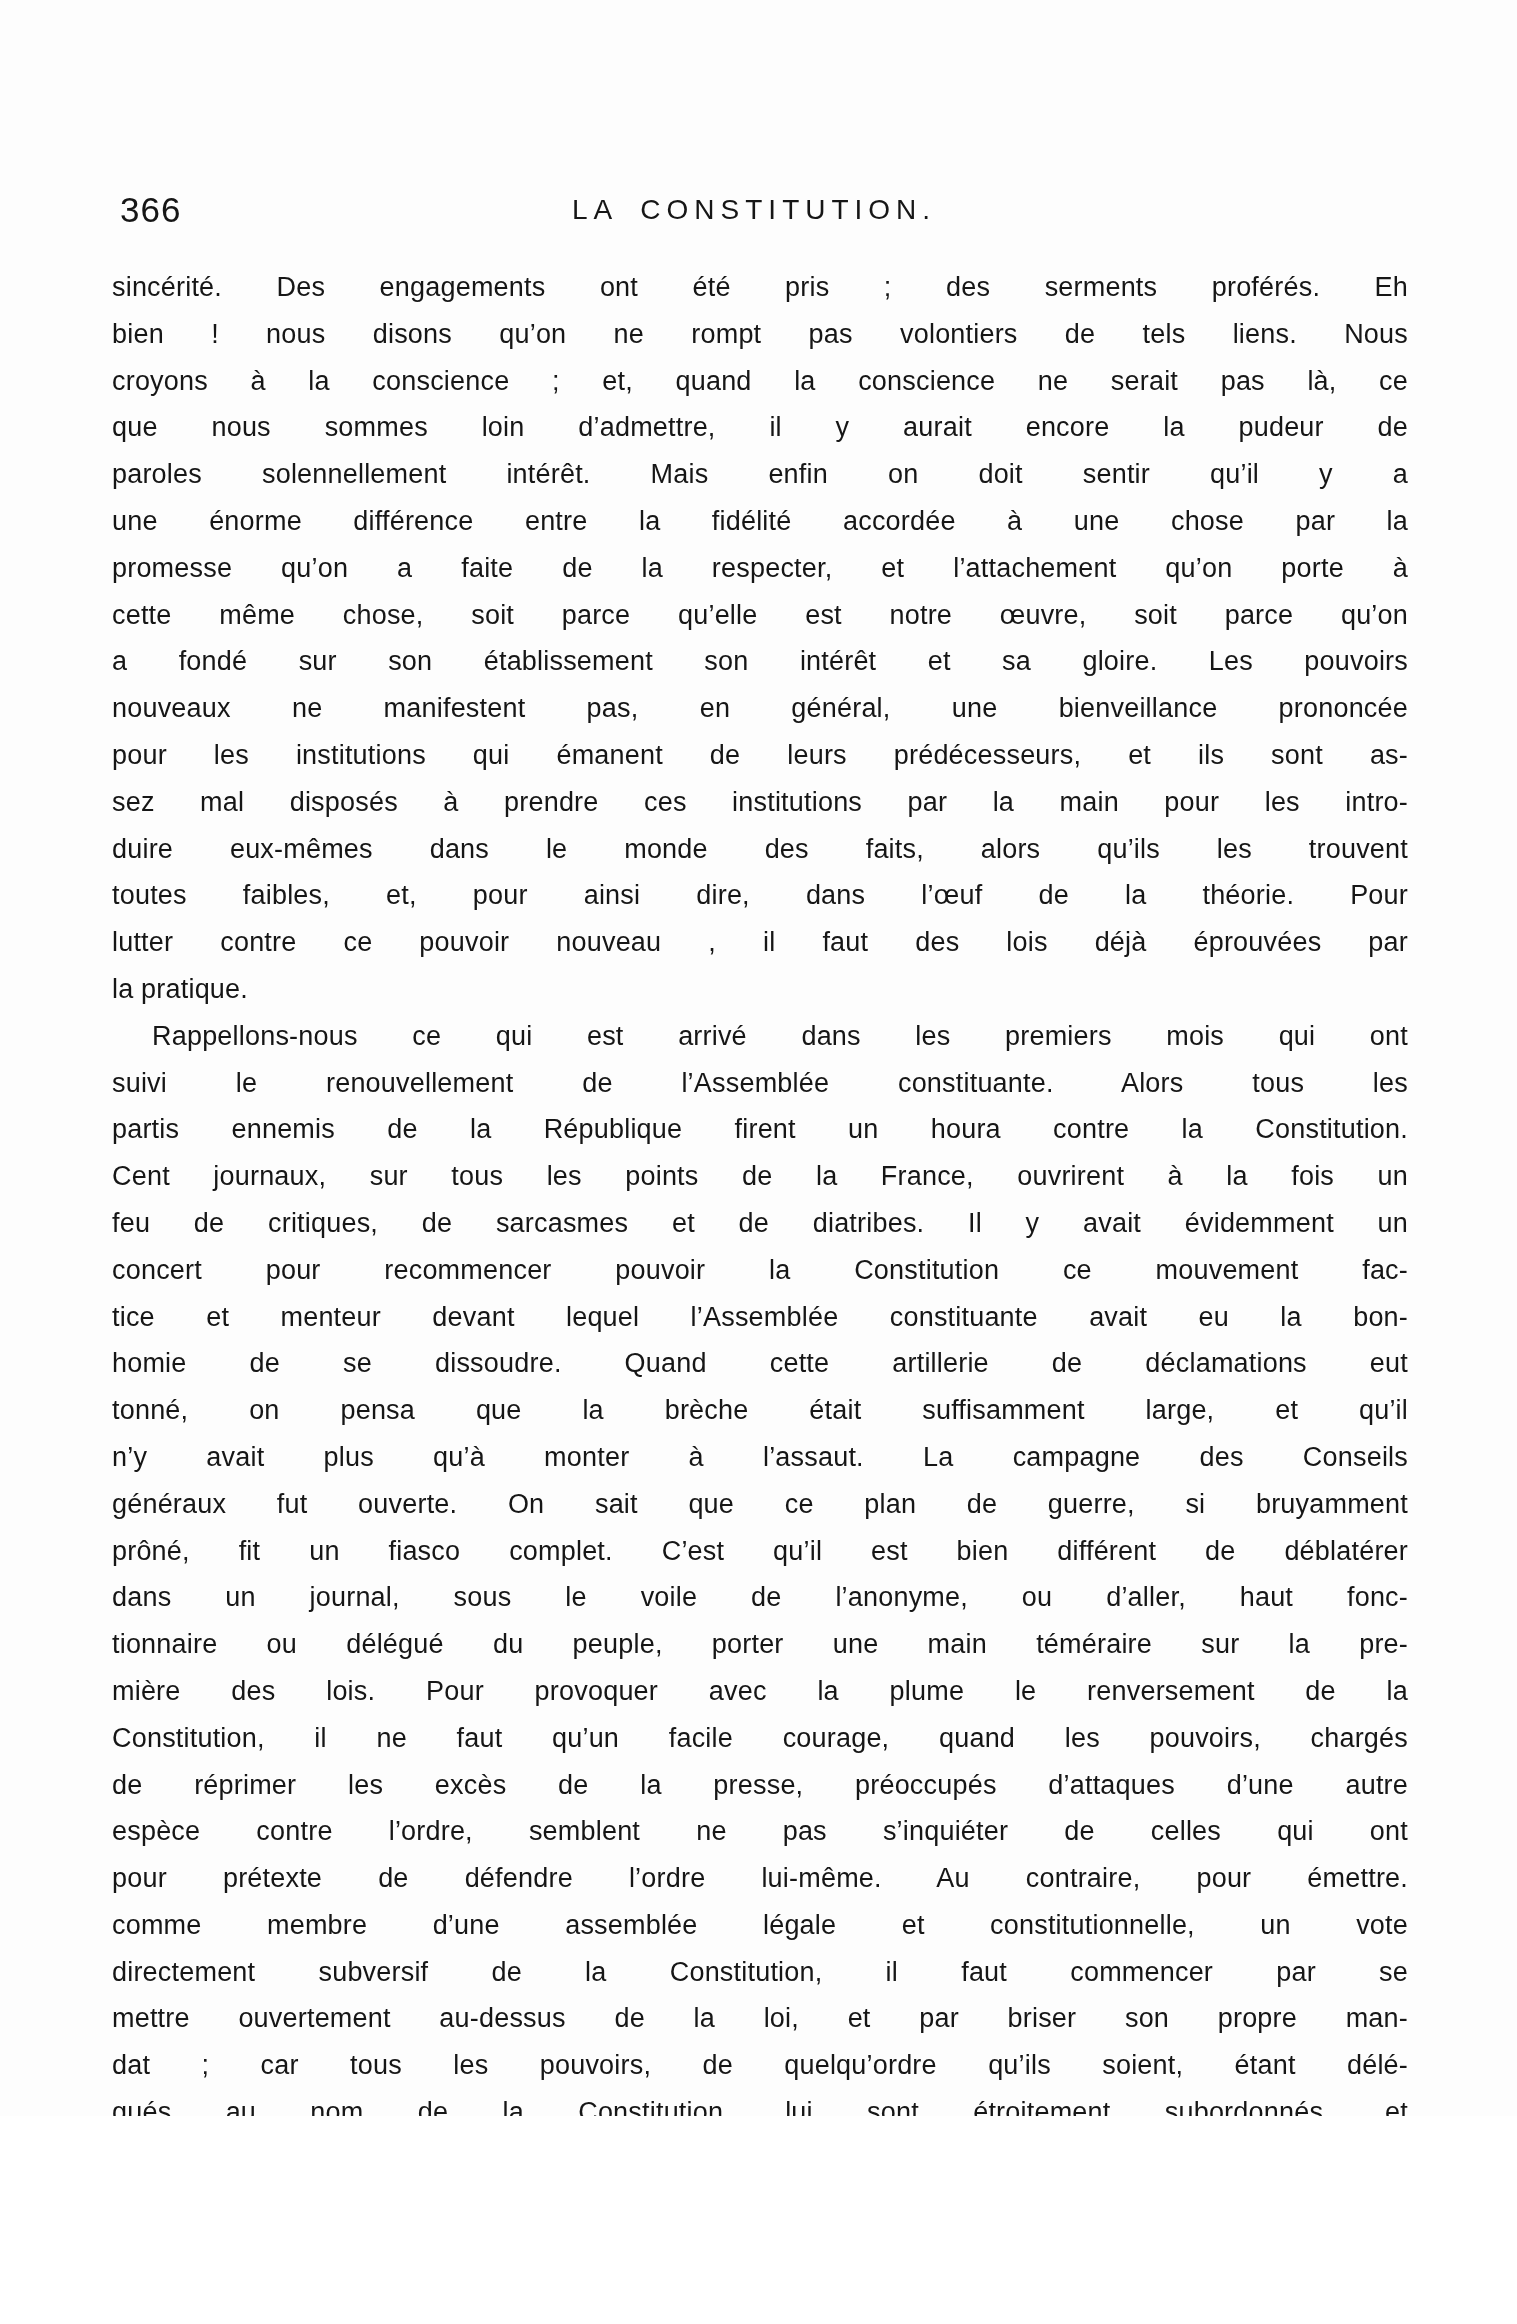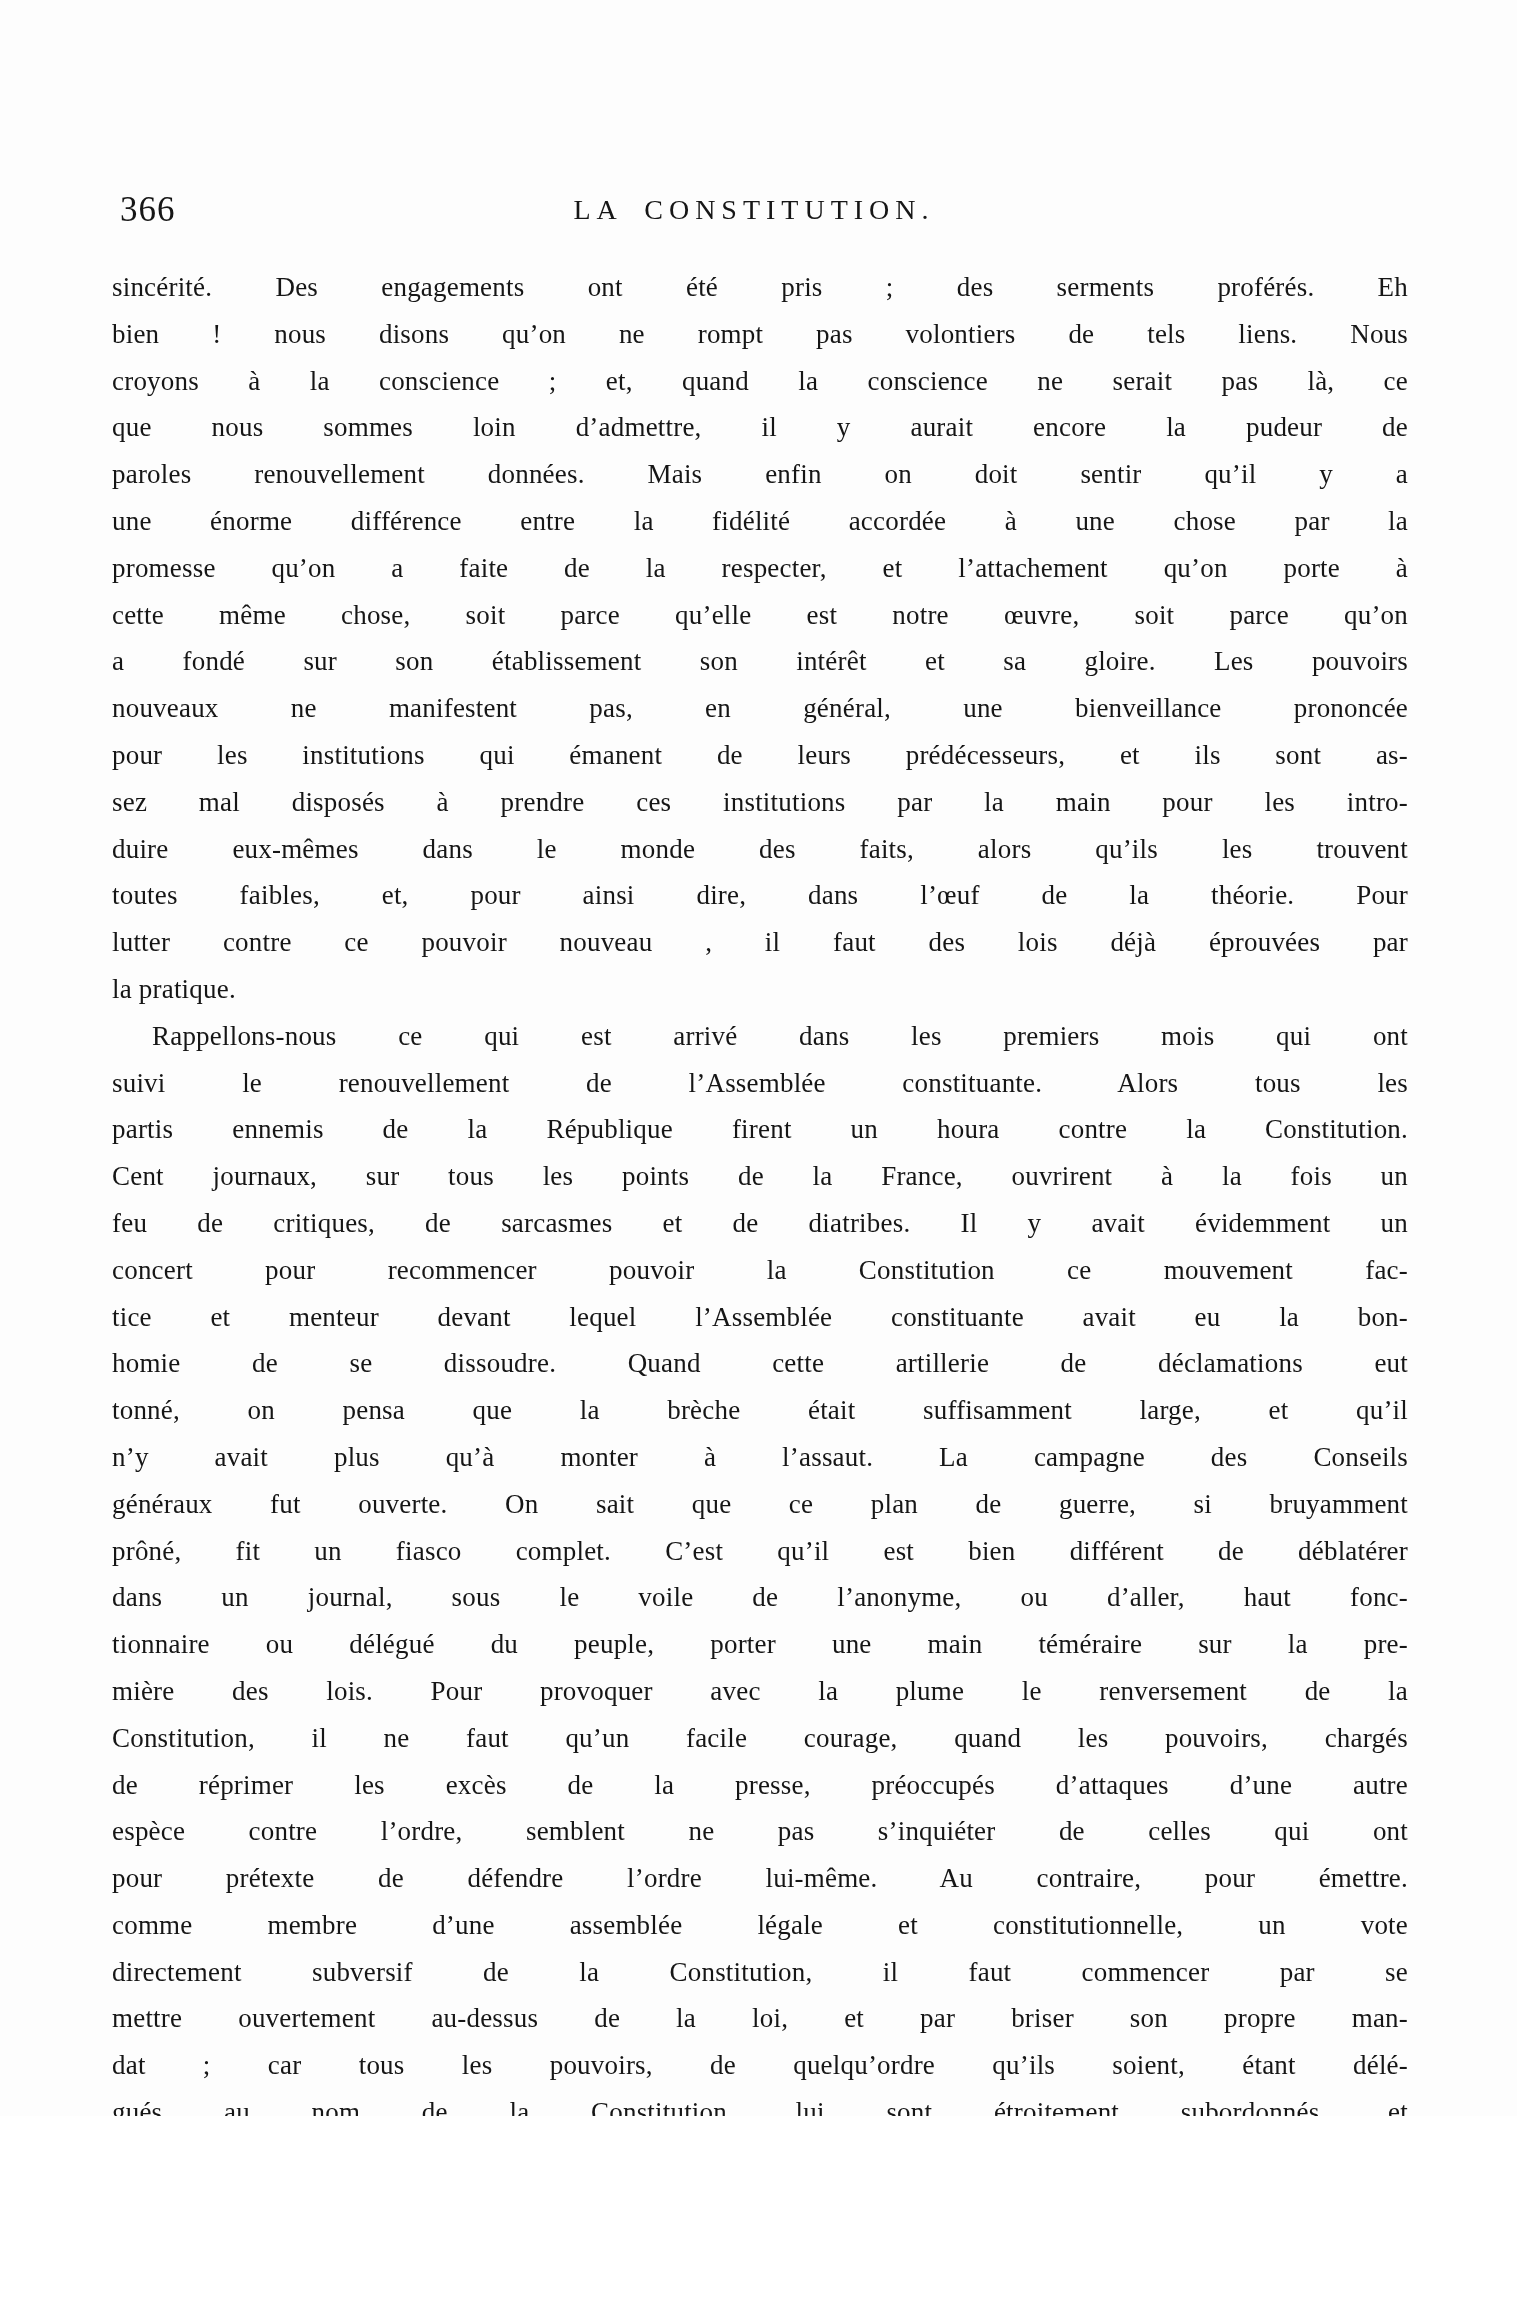--- a/index.html
+++ b/index.html
@@ -6,21 +6,21 @@
     margin: 0;
     padding: 0;
     background: #ffffff;
   }
   .page {
     position: relative;
     width: 1517px;
     height: 2116px;
     background: #fdfdfd;
     overflow: hidden;
-    font-family: Liberation Serif, serif;
+    font-family: Liberation Sans, sans-serif;
   }
   .text-block {
     position: absolute;
     left: 112px;
     top: 190px;
     width: 1296px;
   }
   .page-header {
     position: relative;
     height: 74px;
@@ -67,21 +67,21 @@
   <div class="text-block">
     <header class="page-header">
       <span class="page-number">366</span>
       <span class="running-title">LA CONSTITUTION.</span>
     </header>
     <div class="page-text">
         <div class="line">sincérité. Des engagements ont été pris ; des serments proférés. Eh</div>
         <div class="line">bien ! nous disons qu’on ne rompt pas volontiers de tels liens. Nous</div>
         <div class="line">croyons à la conscience ; et, quand la conscience ne serait pas là, ce</div>
         <div class="line">que nous sommes loin d’admettre, il y aurait encore la pudeur de</div>
-        <div class="line">paroles renouvellement données. Mais enfin on doit sentir qu’il y a</div>
+        <div class="line">paroles solennellement intérêt. Mais enfin on doit sentir qu’il y a</div>
         <div class="line">une énorme différence entre la fidélité accordée à une chose par la</div>
         <div class="line">promesse qu’on a faite de la respecter, et l’attachement qu’on porte à</div>
         <div class="line">cette même chose, soit parce qu’elle est notre œuvre, soit parce qu’on</div>
         <div class="line">a fondé sur son établissement son intérêt et sa gloire. Les pouvoirs</div>
         <div class="line">nouveaux ne manifestent pas, en général, une bienveillance prononcée</div>
         <div class="line">pour les institutions qui émanent de leurs prédécesseurs, et ils sont as-</div>
         <div class="line">sez mal disposés à prendre ces institutions par la main pour les intro-</div>
         <div class="line">duire eux-mêmes dans le monde des faits, alors qu’ils les trouvent</div>
         <div class="line">toutes faibles, et, pour ainsi dire, dans l’œuf de la théorie. Pour</div>
         <div class="line">lutter contre ce pouvoir nouveau , il faut des lois déjà éprouvées par</div>

